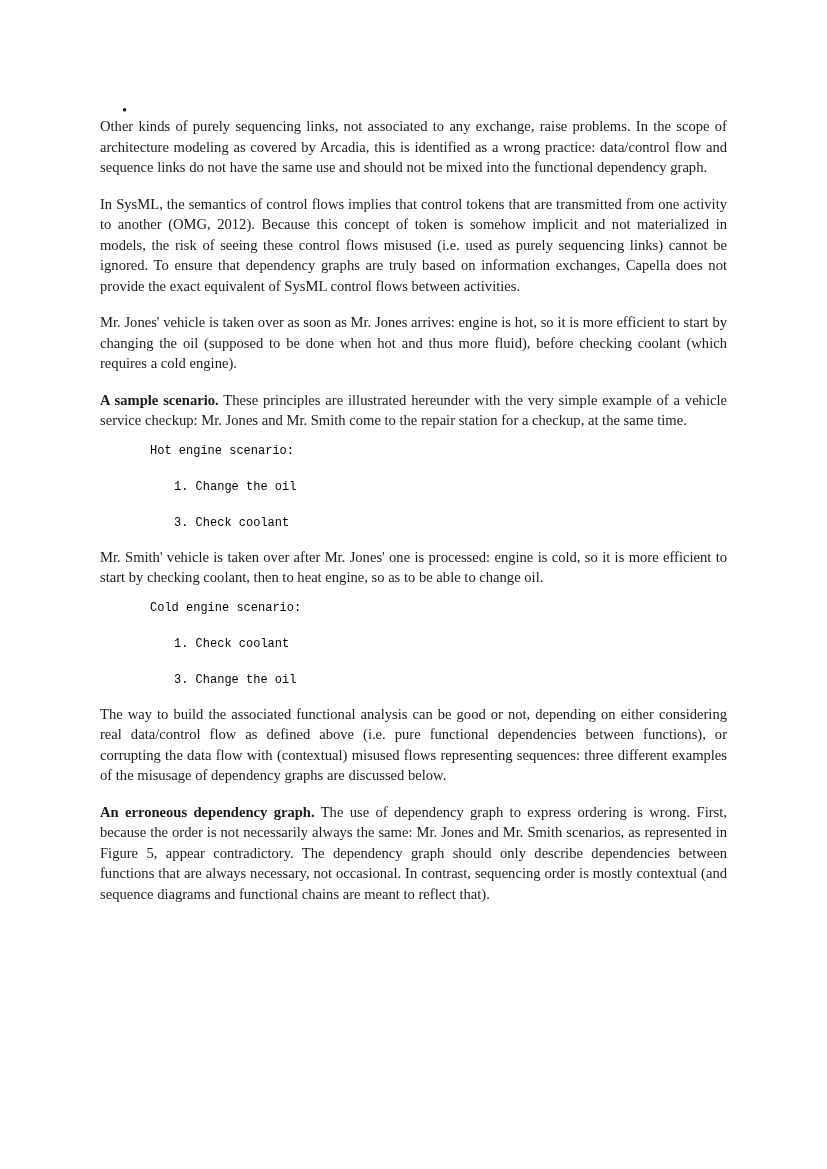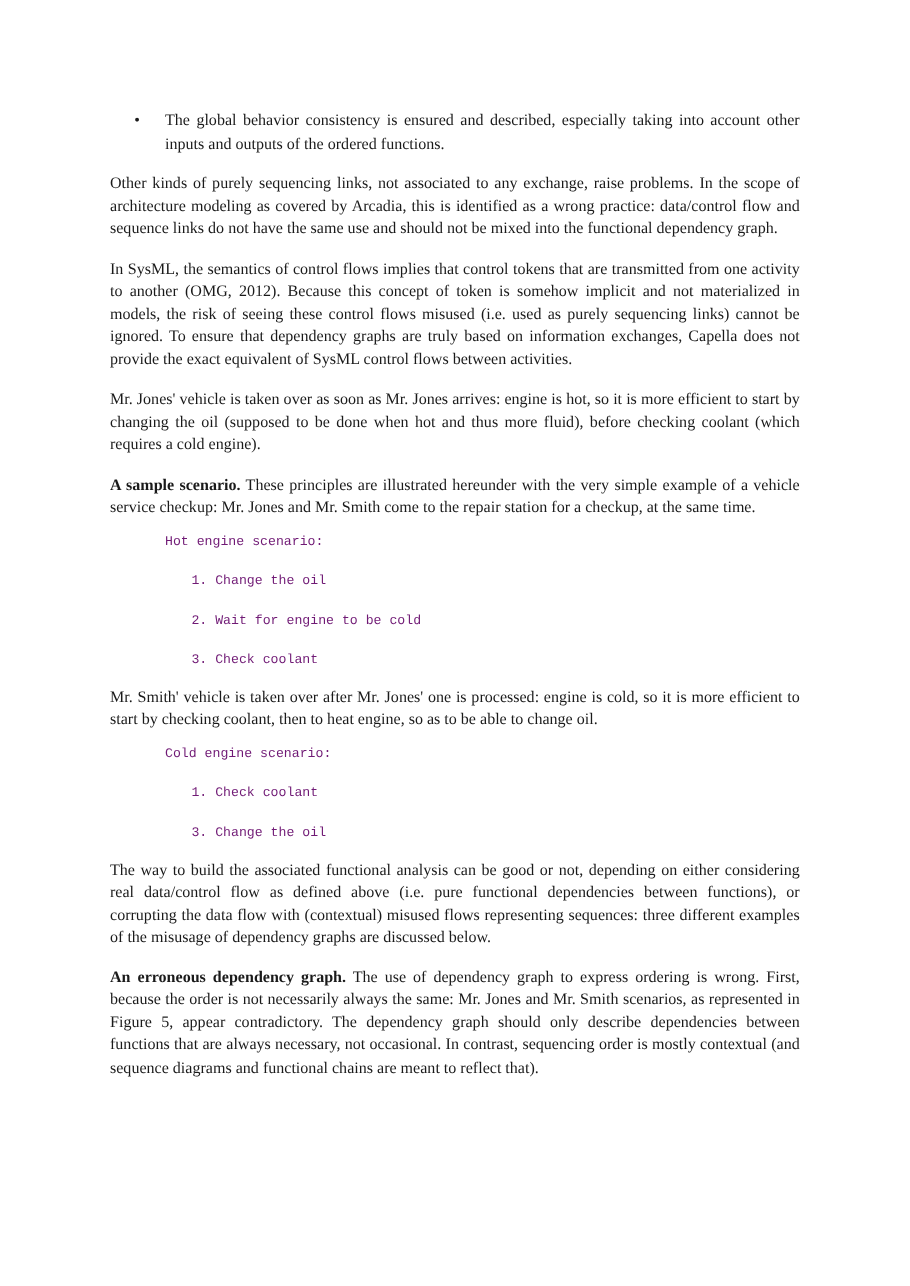--- a/index.html
+++ b/index.html
@@ -8,43 +8,42 @@
       position: absolute; left: 100px; top: 100px; width: 627px;
       font-family: "Liberation Serif", serif; font-size: 14.6px; line-height: 20.5px;
       color: #1a1a1a;
     }
     p { margin: 16px 0 8px 0; text-align: justify; }
     .bullet-list { list-style: none; margin: 0 0 8px 0; padding: 0 0 0 50px; position: relative; }
     .bullet-list li { position: relative; text-align: justify; }
     .bullet-dot { position: absolute; left: -28px; top: 0; }
     .code {
       font-family: "Liberation Mono", monospace; font-size: 12px; line-height: 16px;
-      color: #701a75; margin: 12px 0 14px 50px; white-space: pre;
+      color: #000000; margin: 12px 0 14px 50px; white-space: pre;
     }
     .code .step { padding-left: 24px; display: block; margin-top: 20px; }
     b { font-weight: bold; }
   </style>
 </head>
 <body>
 
 <div class="page">
   <ul class="bullet-list">
     <li>
       <span class="bullet-dot">•</span>
-      <span>The global behavior consistency is ensured and described, especially taking into account other inputs and outputs of the ordered functions.</span>
     </li>
   </ul>
 
   <p>Other kinds of purely sequencing links, not associated to any exchange, raise problems. In the scope of architecture modeling as covered by Arcadia, this is identified as a wrong practice: data/control flow and sequence links do not have the same use and should not be mixed into the functional dependency graph.</p>
   <p>In SysML, the semantics of control flows implies that control tokens that are transmitted from one activity to another (OMG, 2012). Because this concept of token is somehow implicit and not materialized in models, the risk of seeing these control flows misused (i.e. used as purely sequencing links) cannot be ignored. To ensure that dependency graphs are truly based on information exchanges, Capella does not provide the exact equivalent of SysML control flows between activities.</p>
   <p>Mr. Jones' vehicle is taken over as soon as Mr. Jones arrives: engine is hot, so it is more efficient to start by changing the oil (supposed to be done when hot and thus more fluid), before checking coolant (which requires a cold engine).</p>
   <p><b>A sample scenario.</b><span> These principles are illustrated hereunder with the very simple example of a vehicle service checkup: Mr. Jones and Mr. Smith come to the repair station for a checkup, at the same time.</span></p>
 
   <div class="code"><span>Hot engine scenario:</span>
-<span class="step">1. Change the oil</span><span class="step">2. Wait for engine to be cold</span><span class="step">3. Check coolant</span></div>
+<span class="step">1. Change the oil</span><span class="step">3. Check coolant</span></div>
 
   <p>Mr. Smith' vehicle is taken over after Mr. Jones' one is processed: engine is cold, so it is more efficient to start by checking coolant, then to heat engine, so as to be able to change oil.</p>
 
   <div class="code"><span>Cold engine scenario:</span>
 <span class="step">1. Check coolant</span><span class="step">3. Change the oil</span></div>
 
   <p>The way to build the associated functional analysis can be good or not, depending on either considering real data/control flow as defined above (i.e. pure functional dependencies between functions), or corrupting the data flow with (contextual) misused flows representing sequences: three different examples of the misusage of dependency graphs are discussed below.</p>
   <p><b>An erroneous dependency graph.</b><span> The use of dependency graph to express ordering is wrong. First, because the order is not necessarily always the same: Mr. Jones and Mr. Smith scenarios, as represented in Figure 5, appear contradictory. The dependency graph should only describe dependencies between functions that are always necessary, not occasional. In contrast, sequencing order is mostly contextual (and sequence diagrams and functional chains are meant to reflect that).</span></p>
 </div>
 

